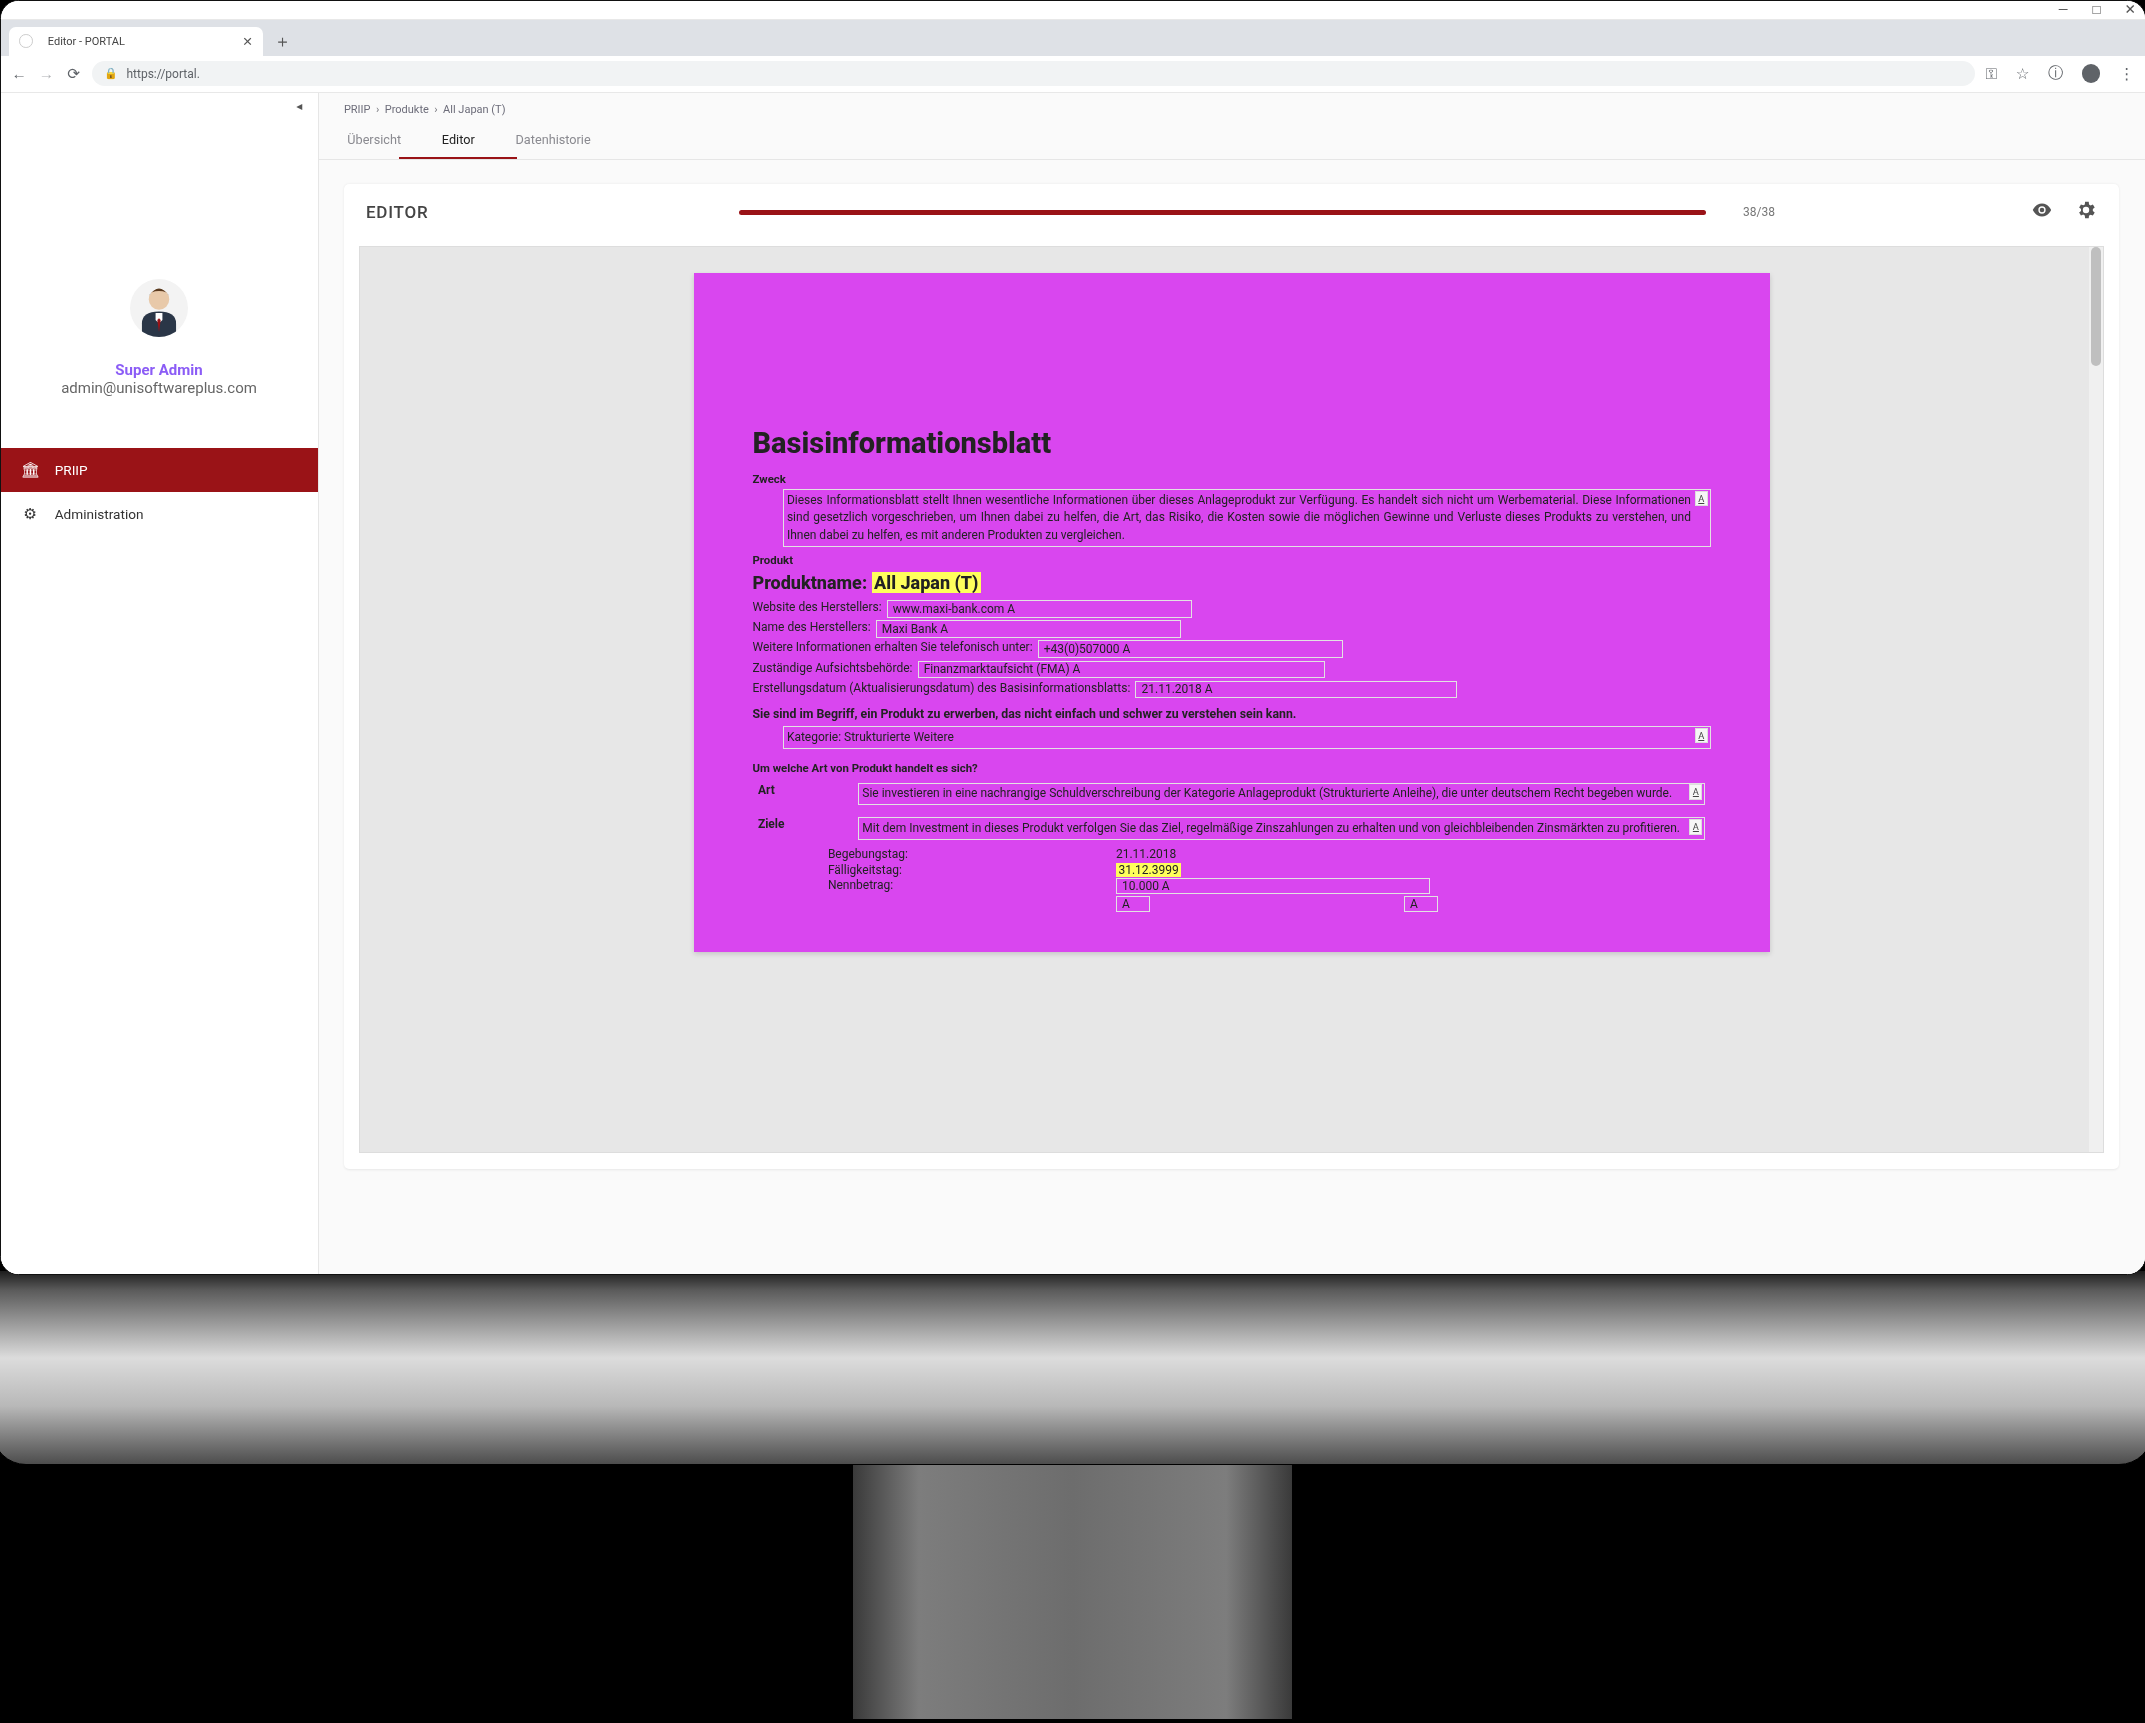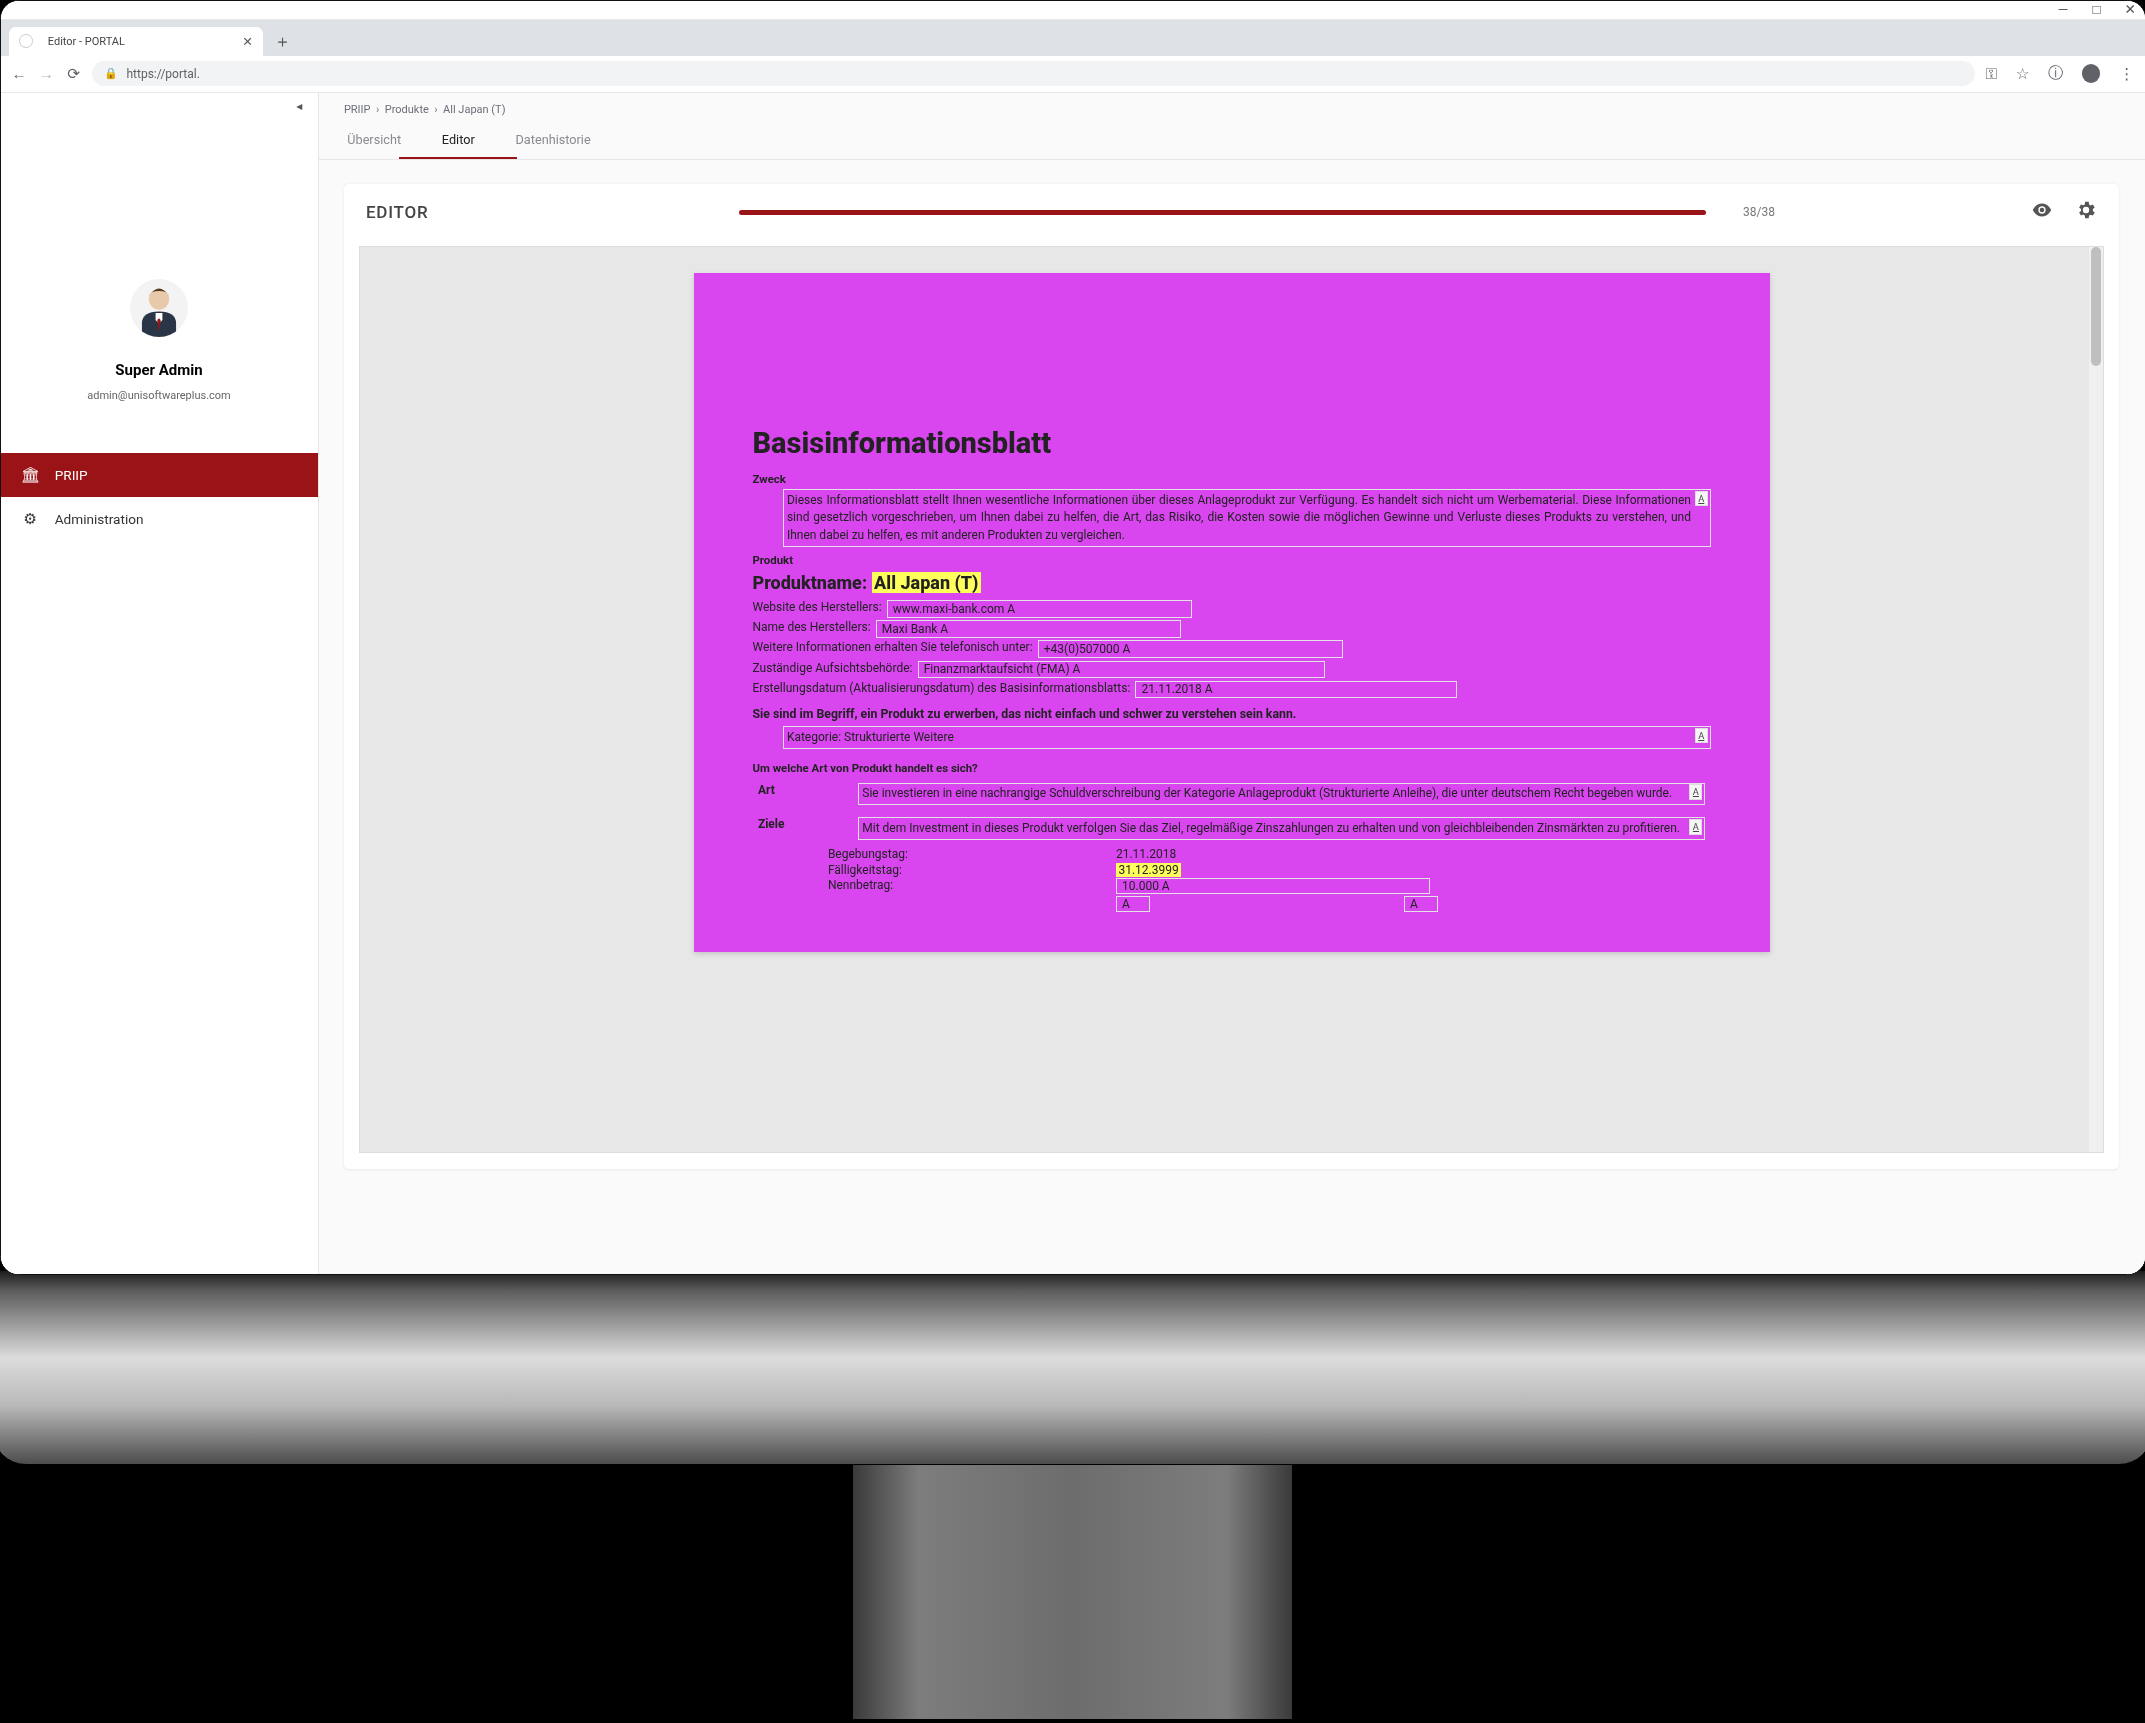--- a/index.html
+++ b/index.html
@@ -158,22 +158,22 @@
     display:flex; flex-direction:column; align-items:center;
     padding: 161px 8.5px 25.4px;
   }
   .profile .avatar {
     width: 58px; height: 58px; border-radius: 50%; overflow:hidden;
     display:flex; align-items:flex-end; justify-content:center;
     background: #f3f3f3;
     margin-bottom: 24px;
   }
   .profile .avatar svg { width: 58px; height: 58px; }
-  .profile .name { font-weight: 700; font-size: 15px; color:#000000; }
-  .profile .email { font-size: 11px; color:#666; margin-top: 10px; }
+  .profile .name { font-weight: 700; font-size: 15px; color:#8b5cf6; }
+  .profile .email { font-size: 15px; color:#666; margin-top: 0; }
 
   .nav { margin-top: 25.4px; }
   .nav-item {
     display:flex; align-items:center; gap: 15.3px;
     height: 44px;
     padding: 0 20.3px;
     font-size: 13.6px;
     color: #333;
   }
   .nav-item.active { background: #9a1317; color: #fff; }

